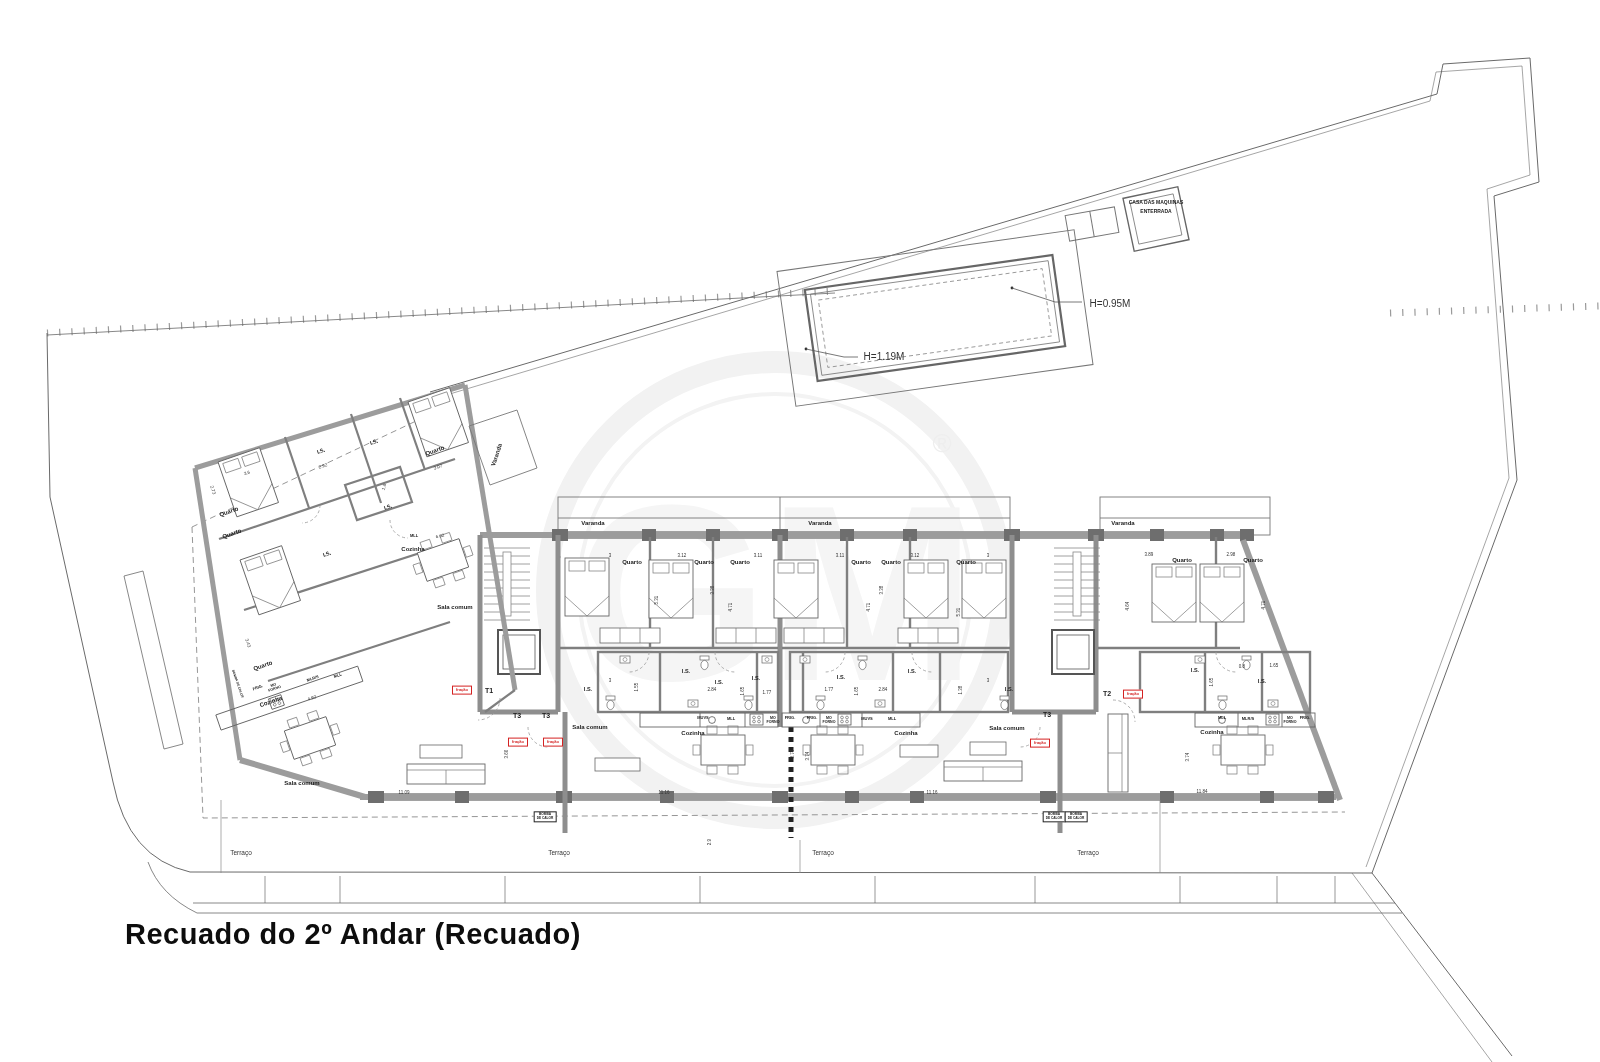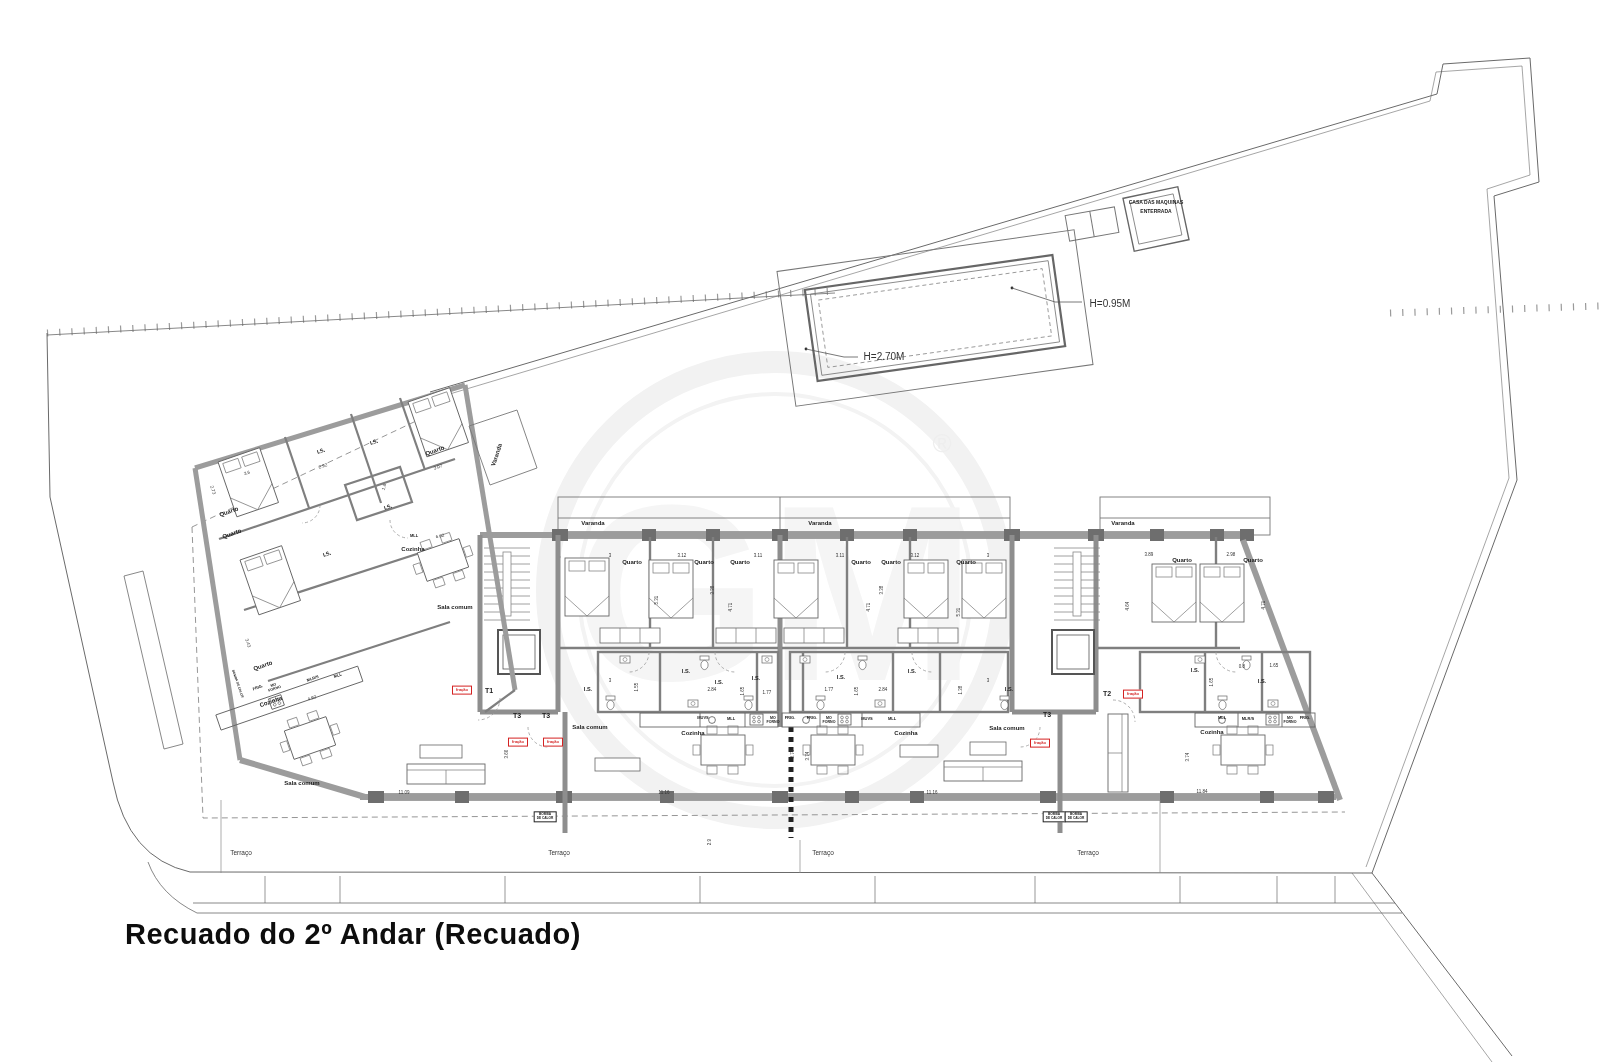--- a/index.html
+++ b/index.html
@@ -363,21 +363,21 @@
   <g stroke="#8a8a8a" stroke-width="0.7" fill="none">
     <line x1="221" y1="800" x2="221" y2="873"></line>
     <line x1="800" y1="840" x2="800" y2="873"></line>
     <line x1="1160" y1="800" x2="1160" y2="873"></line>
     <line x1="560" y1="558" x2="560" y2="556"></line>
   </g>
 </svg>
 
 <div id="labels">
       <span class="lbl" style="left: 1110px; top: 304px; font-size: 10px; font-weight: 400; color: rgb(51, 51, 51); transform: translate(-50%, -50%) rotate(0deg);">H=0.95M</span>
-      <span class="lbl" style="left: 884px; top: 357px; font-size: 10px; font-weight: 400; color: rgb(51, 51, 51); transform: translate(-50%, -50%) rotate(0deg);">H=2.70M</span>
+      <span class="lbl" style="left: 884px; top: 357px; font-size: 10px; font-weight: 400; color: rgb(51, 51, 51); transform: translate(-50%, -50%) rotate(0deg);">H=1.19M</span>
       <span class="lbl" style="left: 1156px; top: 203px; font-size: 5px; font-weight: 700; color: rgb(28, 28, 28); transform: translate(-50%, -50%) rotate(0deg);">CASA DAS MAQUINAS</span>
       <span class="lbl" style="left: 1156px; top: 212px; font-size: 5px; font-weight: 700; color: rgb(28, 28, 28); transform: translate(-50%, -50%) rotate(0deg);">ENTERRADA</span>
       <span class="lbl" style="left: 593px; top: 523px; font-size: 6px; font-weight: 700; color: rgb(28, 28, 28); transform: translate(-50%, -50%) rotate(0deg);">Varanda</span>
       <span class="lbl" style="left: 820px; top: 523px; font-size: 6px; font-weight: 700; color: rgb(28, 28, 28); transform: translate(-50%, -50%) rotate(0deg);">Varanda</span>
       <span class="lbl" style="left: 1123px; top: 523px; font-size: 6px; font-weight: 700; color: rgb(28, 28, 28); transform: translate(-50%, -50%) rotate(0deg);">Varanda</span>
       <span class="lbl" style="left: 497px; top: 455px; font-size: 6px; font-weight: 700; color: rgb(28, 28, 28); transform: translate(-50%, -50%) rotate(-72deg);">Varanda</span>
       <span class="lbl" style="left: 632px; top: 562px; font-size: 6px; font-weight: 700; color: rgb(28, 28, 28); transform: translate(-50%, -50%) rotate(0deg);">Quarto</span>
       <span class="lbl" style="left: 704px; top: 562px; font-size: 6px; font-weight: 700; color: rgb(28, 28, 28); transform: translate(-50%, -50%) rotate(0deg);">Quarto</span>
       <span class="lbl" style="left: 740px; top: 562px; font-size: 6px; font-weight: 700; color: rgb(28, 28, 28); transform: translate(-50%, -50%) rotate(0deg);">Quarto</span>
       <span class="lbl" style="left: 861px; top: 562px; font-size: 6px; font-weight: 700; color: rgb(28, 28, 28); transform: translate(-50%, -50%) rotate(0deg);">Quarto</span>

